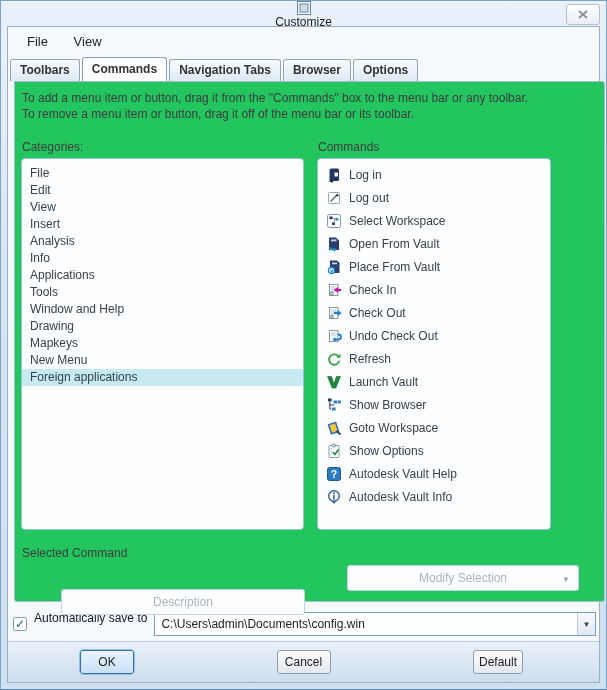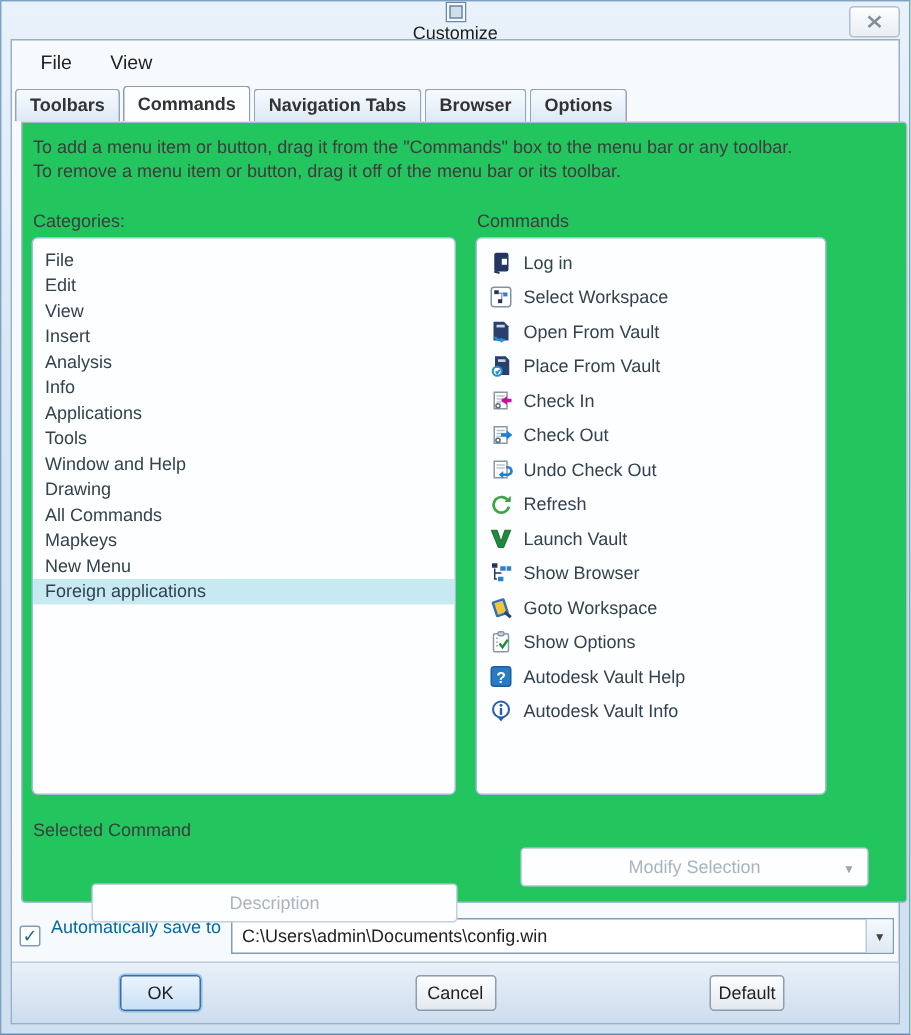--- a/index.html
+++ b/index.html
@@ -48,21 +48,21 @@
     border:1px solid #c3d2de;border-radius:3px;background:#fdfeff;
     font-size:12px;color:#a9b4be;display:flex;align-items:center;justify-content:center;}
   .btn-description{left:46px;width:244px;margin-top:24px;}
   .btn-modify{left:332px;width:232px;}
   .btn-modify .dd-arrow{position:absolute;right:8px;top:9px;font-size:8px;color:#9aa6b0;}
   
   .autosave{position:absolute;left:2px;right:2px;top:584px;height:26px;display:flex;align-items:center;}
   .checkbox{width:14px;height:14px;margin-left:3px;box-sizing:border-box;border:1px solid #7f9db9;border-radius:2px;
     background:#fff;display:flex;align-items:center;justify-content:center;
     font-size:12px;color:#1d6a7e;line-height:1;cursor:default;}
-  .autosave-label{font-size:12px;color:#0369a1;margin:0 7px 12px 7px;white-space:nowrap;}
+  .autosave-label{font-size:12px;color:#0f172a;margin:0 7px 12px 7px;white-space:nowrap;}
   .combobox{flex:1;height:24px;box-sizing:border-box;border:1px solid #7f9db9;background:#fff;
     display:flex;align-items:stretch;margin-right:1px;}
   .combo-text{flex:1;font-size:12px;color:#222;line-height:22px;padding-left:6px;overflow:hidden;white-space:nowrap;}
   .combo-arrow{width:17px;border-left:1px solid #b9c9d9;background:linear-gradient(180deg,#f4f9fd,#dfe9f3);
     display:flex;align-items:center;justify-content:center;font-size:8px;color:#444;cursor:default;}
   
   .footer{position:absolute;left:0;right:0;bottom:0;height:40px;
     background:linear-gradient(180deg,#e9f0f8,#cdddee);border-top:1px solid #bccbdc;
     display:flex;align-items:center;}
   .btn{height:24px;box-sizing:border-box;border:1px solid #8e9dac;border-radius:3px;
@@ -117,35 +117,44 @@
           <div class="cat-row">File</div>
           <div class="cat-row">Edit</div>
           <div class="cat-row">View</div>
           <div class="cat-row">Insert</div>
           <div class="cat-row">Analysis</div>
           <div class="cat-row">Info</div>
           <div class="cat-row">Applications</div>
           <div class="cat-row">Tools</div>
           <div class="cat-row">Window and Help</div>
           <div class="cat-row">Drawing</div>
-          <div class="cat-row">All Commands</div>
           <div class="cat-row">Mapkeys</div>
           <div class="cat-row">New Menu</div>
           <div class="cat-row selected">Foreign applications</div>
         </div>
       <div class="listbox lb-commands">
           <div class="cmd-row">
             <span class="cmd-icon">
               <svg width="16" height="16" viewBox="0 0 16 16">
                 <rect x="3.5" y="1.5" width="9.5" height="12.5" rx="1.5" fill="#23365f"></rect>
                 <rect x="8.5" y="5.5" width="3.5" height="4" fill="#fff"></rect>
                 <path d="M3.5 14 l3.5 1" stroke="#23365f" stroke-width="1.5"></path>
               </svg>
             </span>
             <span>Log in</span>
+          </div>
+          <div class="cmd-row">
+            <span class="cmd-icon">
+              <svg width="16" height="16" viewBox="0 0 16 16">
+                <rect x="2.5" y="2.5" width="11" height="11" rx="1" fill="#fff" stroke="#96a4b1"></rect>
+                <path d="M4.5 11.5 L11 5" stroke="#5c6e7d" stroke-width="1.6"></path>
+                <path d="M10.5 4.5 l1.5 1.5" stroke="#23365f" stroke-width="2.4"></path>
+              </svg>
+            </span>
+            <span>Log out</span>
           </div>
           <div class="cmd-row">
             <span class="cmd-icon">
               <svg width="16" height="16" viewBox="0 0 16 16">
                 <rect x="1.5" y="1.5" width="13" height="13" rx="2" fill="#fff" stroke="#7d95ab"></rect>
                 <path d="M6.5 5.5 h3.5 M8.5 6 v4" stroke="#8aa0b5" stroke-width="0.9" fill="none"></path>
                 <rect x="3.5" y="3.5" width="3" height="2.6" fill="#23365f"></rect>
                 <rect x="9.5" y="5" width="2.8" height="2.6" fill="#2f7fd0"></rect>
                 <rect x="6" y="9.5" width="2.8" height="2.6" fill="#23365f"></rect>
               </svg>

